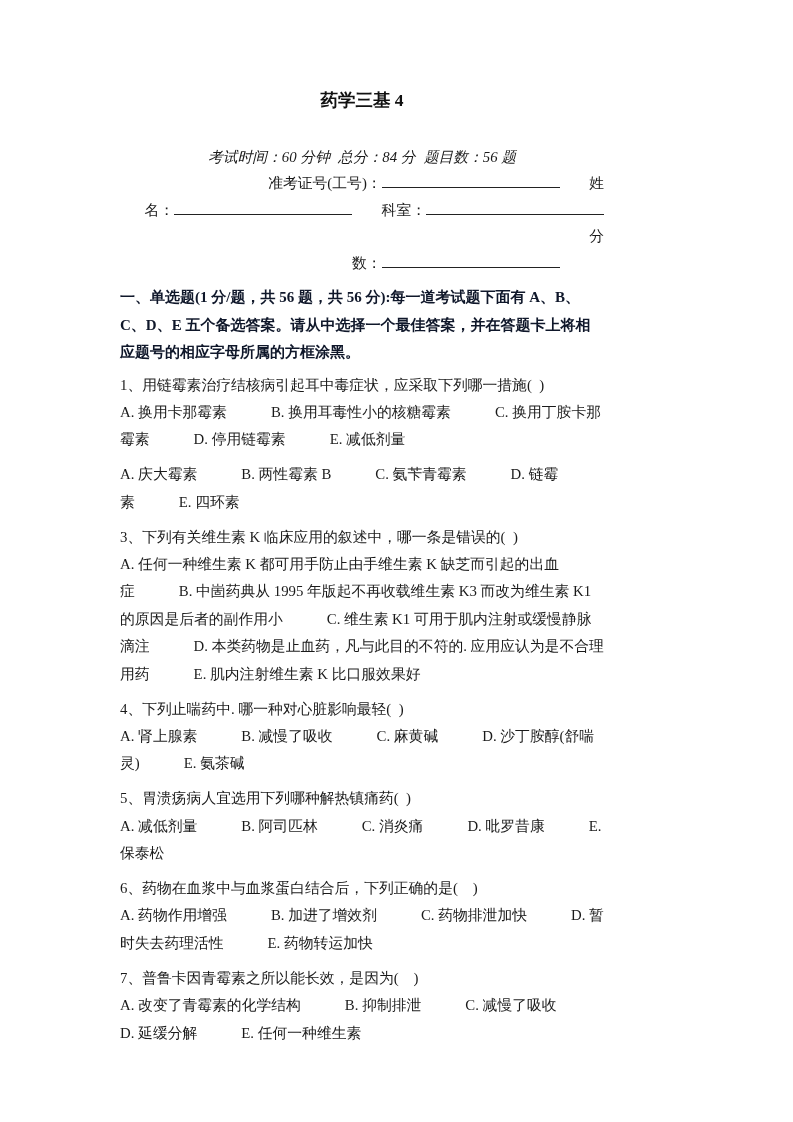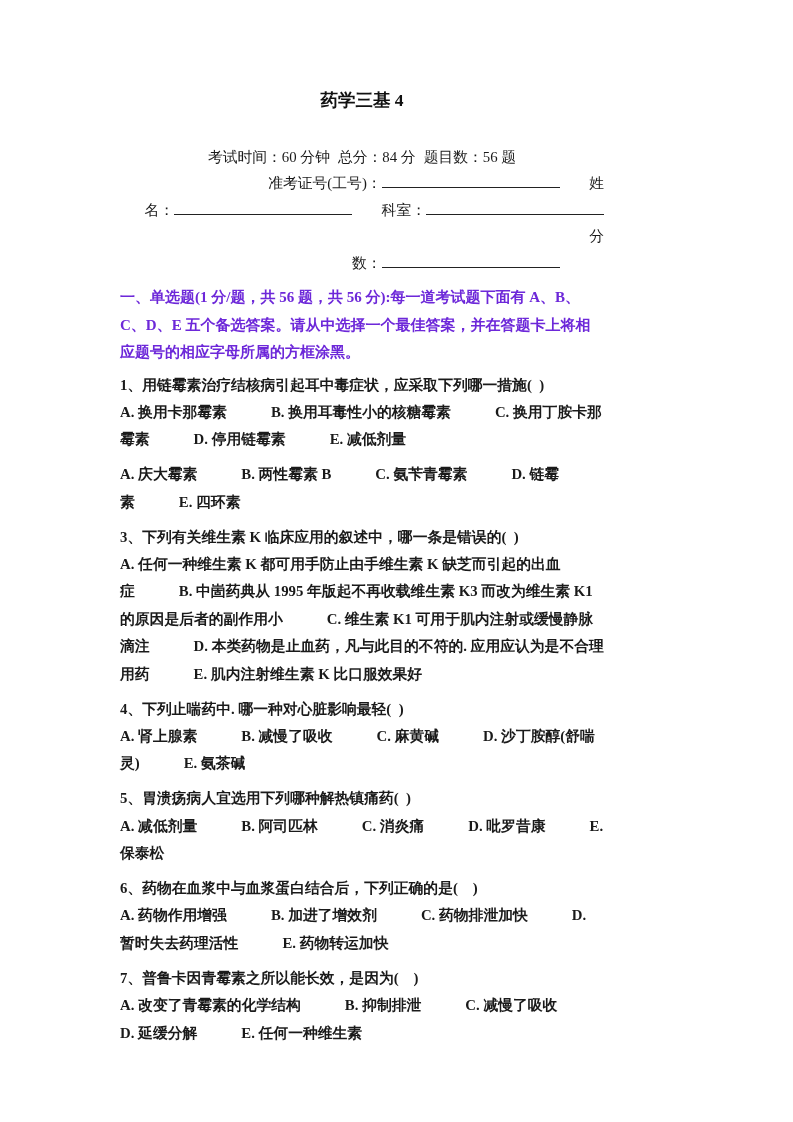--- a/index.html
+++ b/index.html
@@ -26,50 +26,49 @@
     margin:0 0 32px 0;
     color:#111;
     white-space:pre-wrap;
   }
   .exam-info{
     text-align:center;
     font-size:14.8px;
     line-height:26px;
     margin-bottom:0;
   }
-  .info-item{margin:0 4px;white-space:pre-wrap;}
+  .info-item{margin:0 4px;white-space:pre-wrap;font-style:italic;}
   .form-lines{
     font-size:14.8px;
     line-height:26.6px;
   }
   .form-line{text-align:right;}
   .form-label{white-space:pre-wrap;}
   .blank{
     display:inline-block;
     width:178px;
     height:15px;
     border-bottom:1px solid #222;
     vertical-align:baseline;
   }
   .instructions{
     font-weight:bold;
     font-size:15px;
     line-height:27.4px;
     margin:8px 0 5px 0;
-    color:#6d28d9;
+    color:#0f172a;
     white-space:pre-wrap;
     text-align:left;
   }
   .question{margin-bottom:7.5px;}
   .q-line{
     font-size:14.8px;
     line-height:27.4px;
     white-space:pre-wrap;
     text-align:left;
-    font-weight:bold;
   }
   .opt{margin-right:44px;}
   .opt:last-child{margin-right:0;}
 </style>
 </head>
 <body>
 
 <div class="page">
   <div class="content">
 

